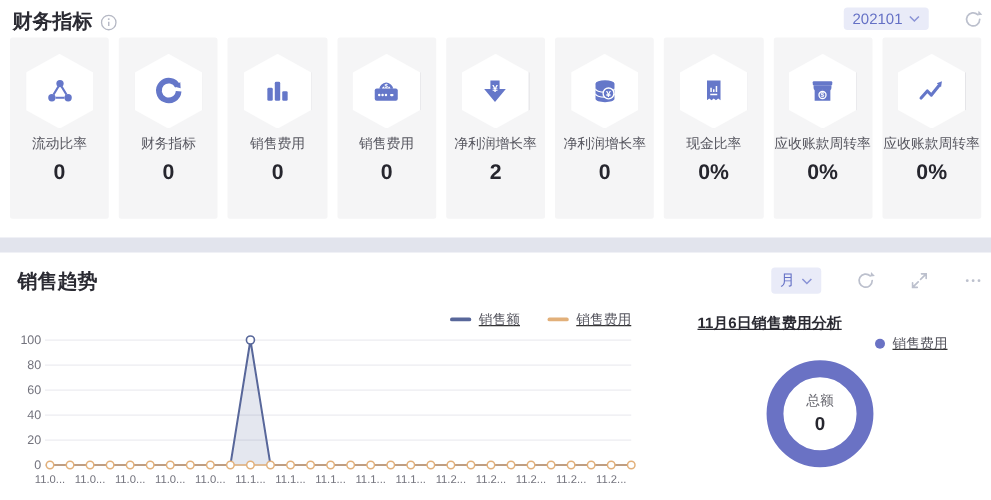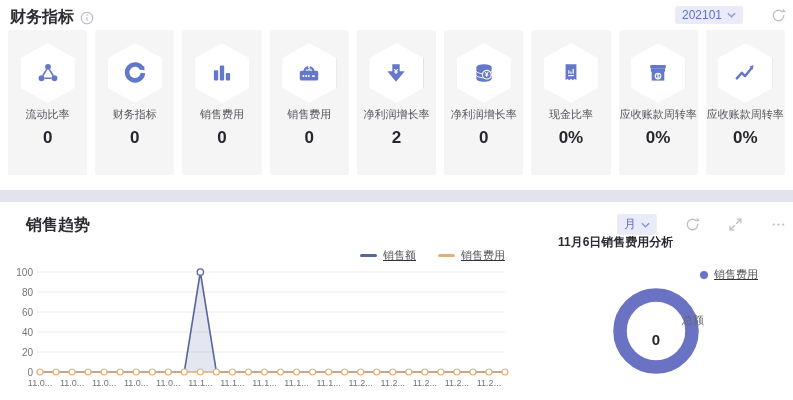--- a/index.html
+++ b/index.html
@@ -32,21 +32,21 @@
   
   .band { position:absolute; top:190px; left:0; width:793px; height:12px; background:#e2e4ed; }
 
   
   .legend { display:flex; align-items:flex-start; gap:22px;text-decoration:underline; }
   .legend-item { display:flex; align-items:center; gap:6px; font-size:11px; color:#55555e; }
   .legend-line { width:17px; height:3px; border-radius:2px; }
   .legend-dot { width:8px; height:8px; border-radius:50%; }
 
   .donut-center { text-align:center; }
-  .donut-center .lbl { font-size:11px; color:#66666e;text-align:right; }
+  .donut-center .lbl { font-size:11px; color:#66666e; }
   .donut-center .val { font-size:15px; font-weight:bold; color:#26262e; margin-top:3px; }
   .pie-title { font-size:12px; font-weight:bold; color:#2b2b33; }
 </style>
 </head>
 <body>
 
 <div class="abs sec-header" style="top:7px;left:10px;">
   <span class="sec-title">财务指标</span>
   <svg class="ctrl-icon" style="width:14px;height:14px;" viewBox="0 0 16 16">
     <circle cx="8" cy="8" r="6.6" stroke="#b5b8c4" fill="none" stroke-width="1.2"></circle>
@@ -180,21 +180,21 @@
           <path d="M19.9 4.6l-.7 4.4-3.1-2.9z" fill="currentColor"></path>
         </svg>
     </div>
     <div class="metric-label">应收账款周转率</div>
     <div class="metric-value">0%</div>
   </div>
 </div>
 
 <div class="band"></div>
 
-<div class="abs sec-header" style="top:215px;left:26px;">
+<div class="abs sec-header" style="top:215px;left:14px;">
   <span class="sec-title">销售趋势</span>
 </div>
 
 <div class="abs controls" style="top:214px;right:7px;">
   <div class="chip">
     <span>月</span>
     <svg viewBox="0 0 10 6">
       <path d="M1 1l4 4 4-4" stroke="currentColor" fill="none" stroke-width="1.4"></path>
     </svg>
   </div>
@@ -280,21 +280,21 @@
     <circle cx="402.7931034482759" cy="114" r="3" fill="#fff" stroke="#e2b07a" stroke-width="1.2"></circle>
     <circle cx="418.82758620689657" cy="114" r="3" fill="#fff" stroke="#e2b07a" stroke-width="1.2"></circle>
     <circle cx="434.86206896551727" cy="114" r="3" fill="#fff" stroke="#e2b07a" stroke-width="1.2"></circle>
     <circle cx="450.8965517241379" cy="114" r="3" fill="#fff" stroke="#e2b07a" stroke-width="1.2"></circle>
     <circle cx="466.9310344827586" cy="114" r="3" fill="#fff" stroke="#e2b07a" stroke-width="1.2"></circle>
     <circle cx="482.9655172413793" cy="114" r="3" fill="#fff" stroke="#e2b07a" stroke-width="1.2"></circle>
     <circle cx="499" cy="114" r="3" fill="#fff" stroke="#e2b07a" stroke-width="1.2"></circle>
     <circle cx="194.3448275862069" cy="14" r="3.2" fill="#fff" stroke="#58679a" stroke-width="1.3"></circle>
   </svg>
 
-<div class="abs pie-title" style="top:234px;left:558px;">11月6日销售费用分析</div>
+<div class="abs pie-title" style="top:250px;left:558px;text-decoration:underline;">11月6日销售费用分析</div>
 
 <div class="abs legend" style="top:267px;left:700px;">
   <div class="legend-item">
     <span class="legend-dot" style="background: rgb(106, 114, 196);"></span>
     <span>销售费用</span>
   </div>
 </div>
 
 <svg class="abs" style="top:283px;left:608px;" width="96" height="96" viewBox="0 0 96 96">
   <circle cx="48" cy="48" r="36" fill="none" stroke-width="13.5" stroke="#6a72c4"></circle>

